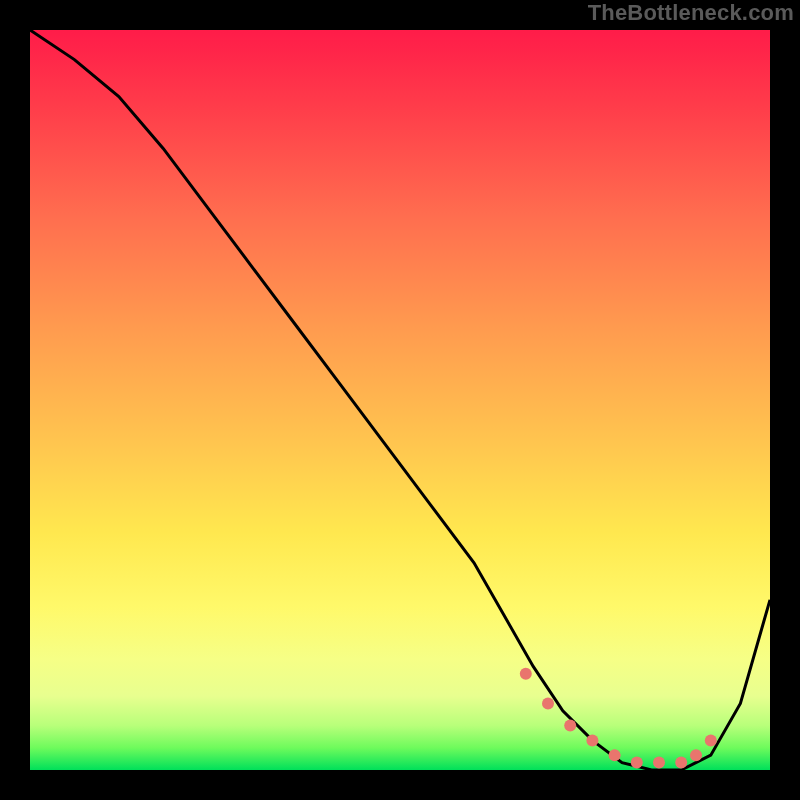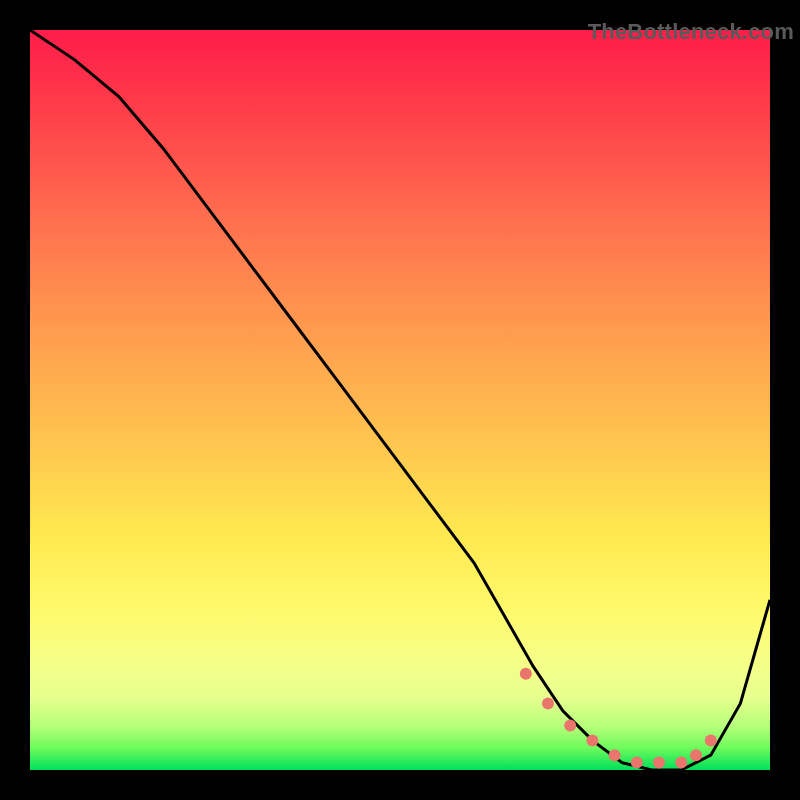--- a/index.html
+++ b/index.html
@@ -12,21 +12,21 @@
     font-family: Arial, Helvetica, sans-serif;
   }
   .frame {
     position: relative;
     width: 800px;
     height: 800px;
     background: #000;
   }
   .watermark {
     position: absolute;
-    top: 19px;
+    top: 0;
     right: 6px;
     color: #5a5a5a;
     font-size: 22px;
     font-weight: 600;
     letter-spacing: 0.2px;
     z-index: 10;
     user-select: none;
   }
   .plot-area {
     position: absolute;

